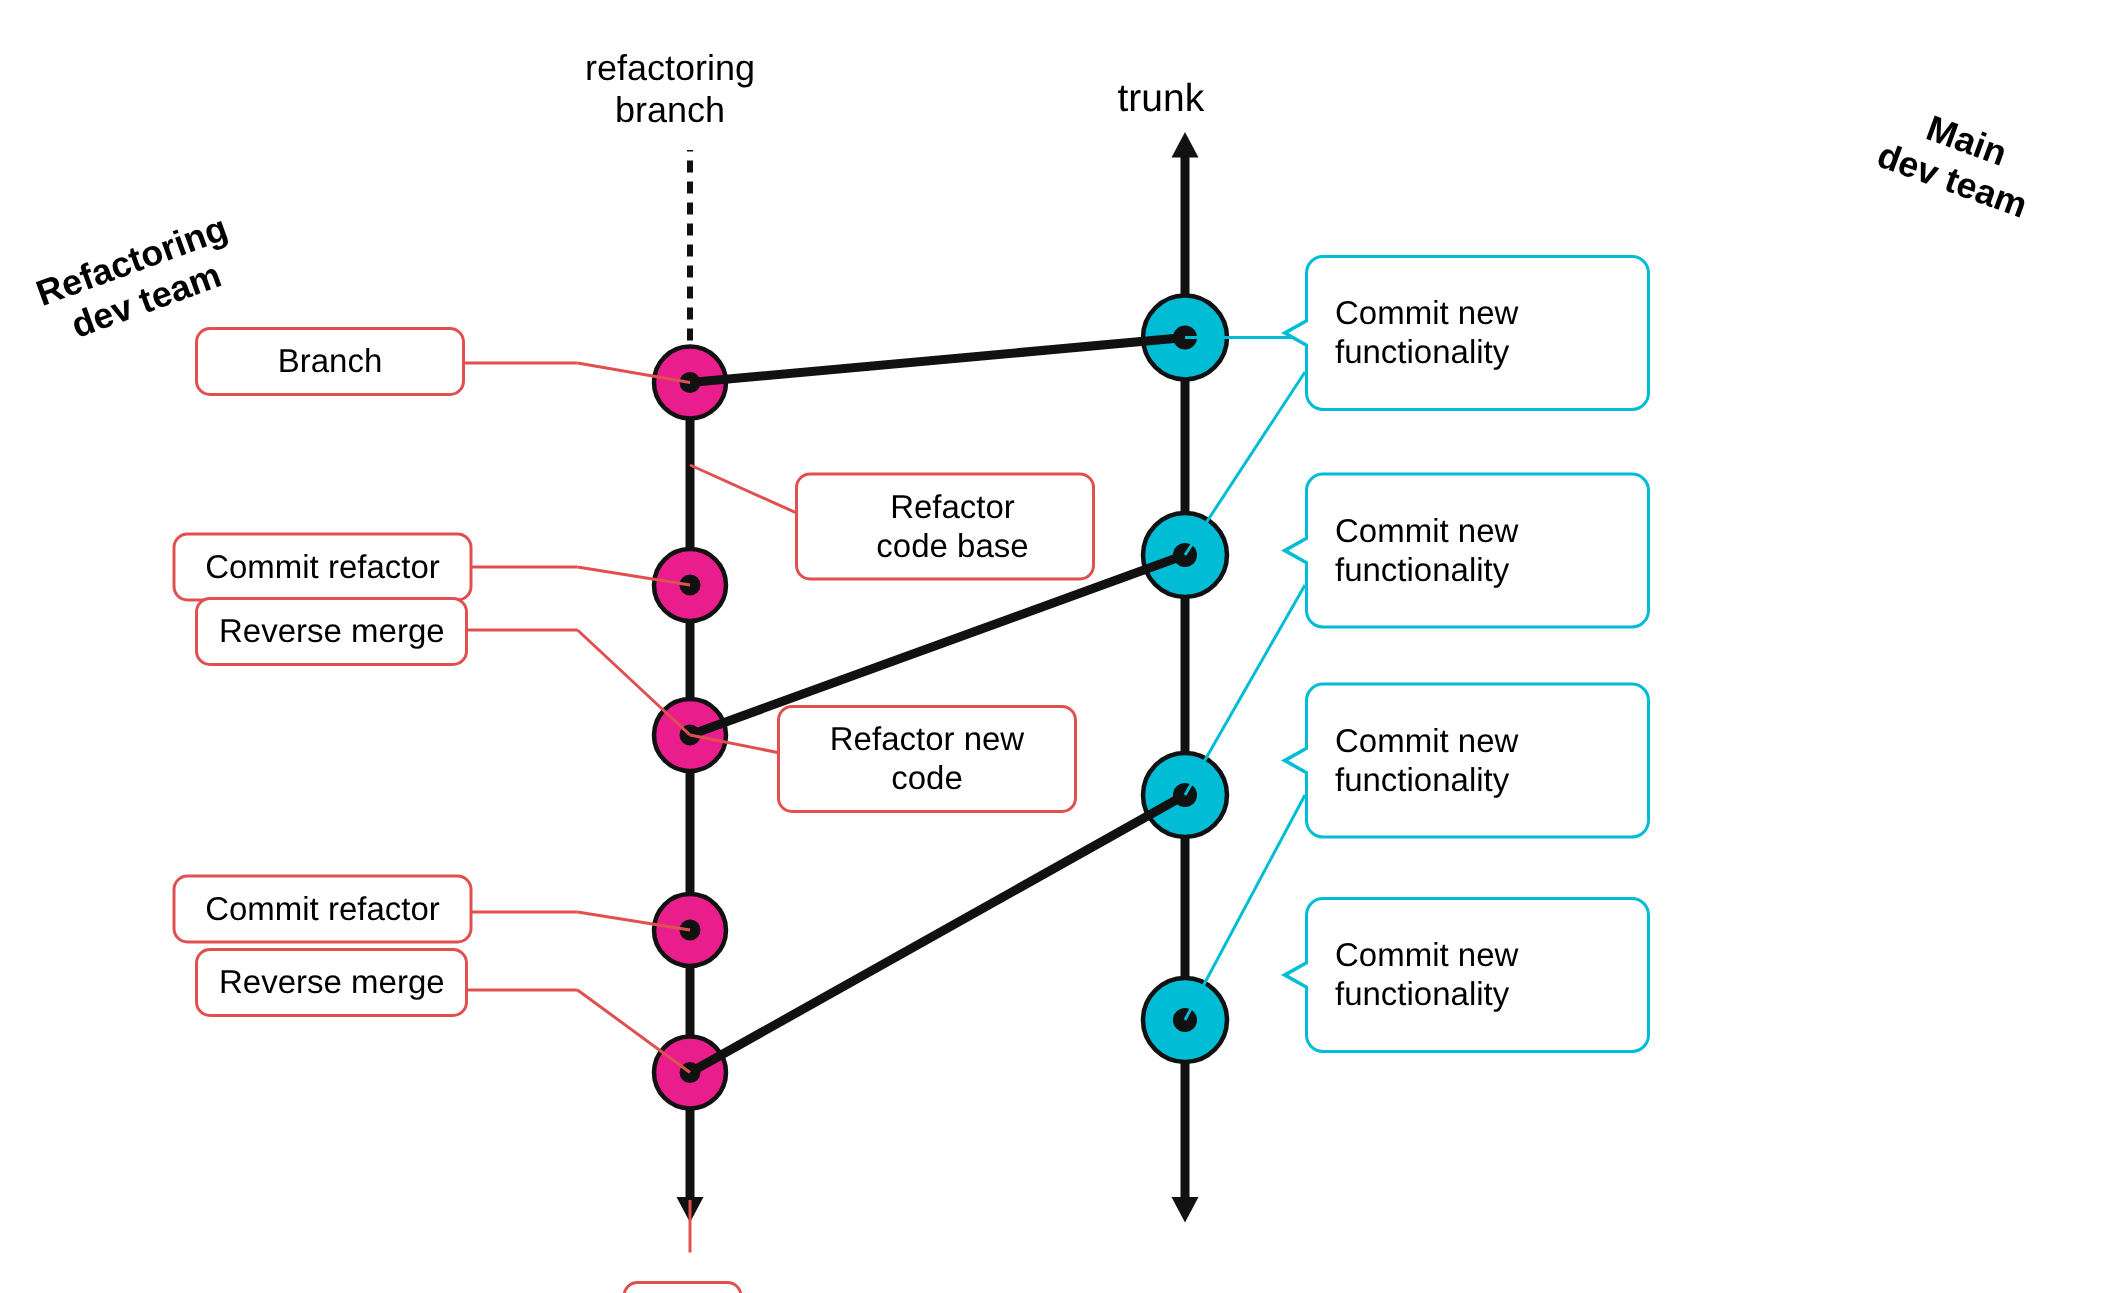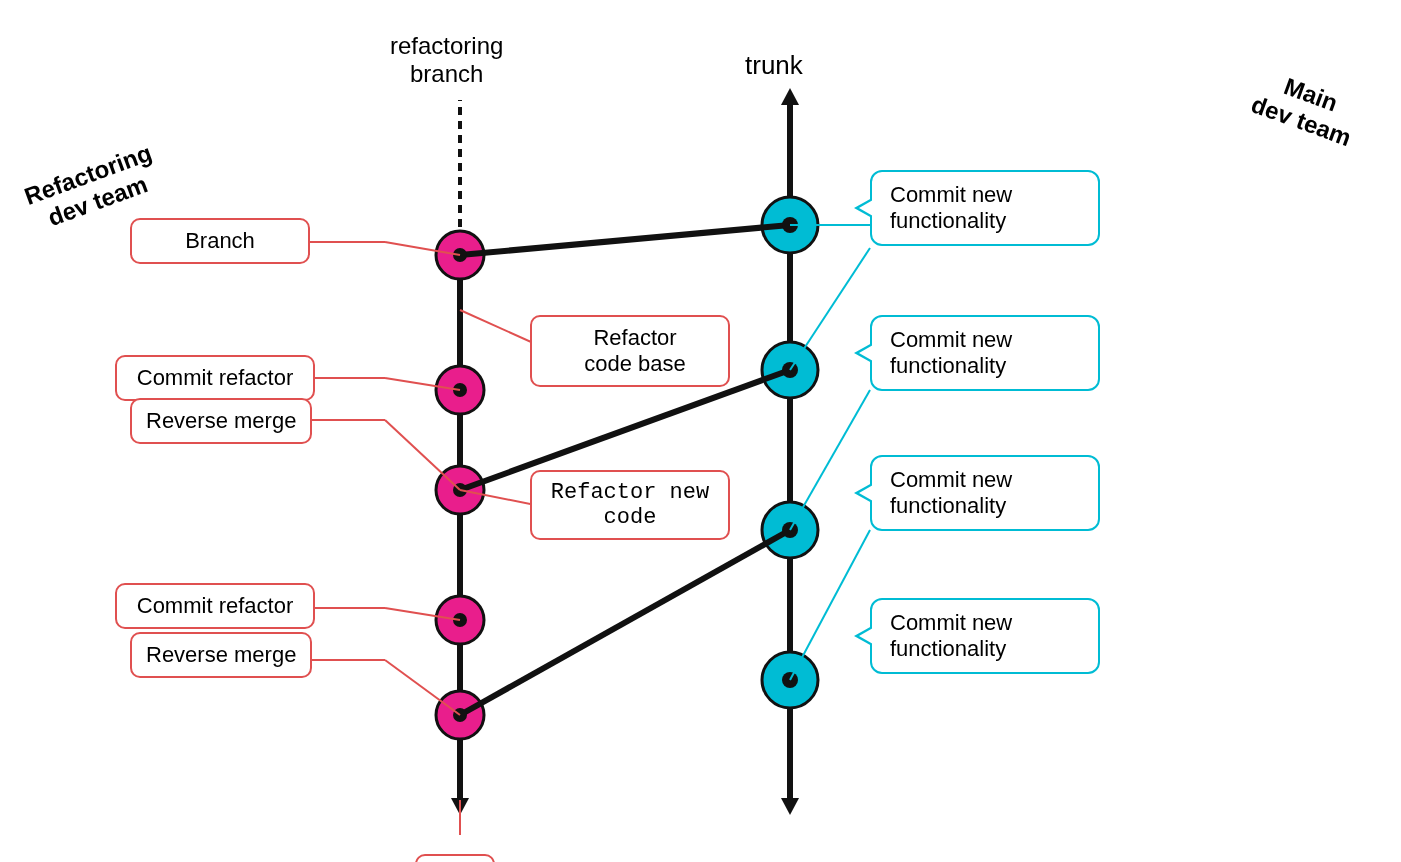--- a/index.html
+++ b/index.html
@@ -34,21 +34,21 @@
     }
     .red-box {
       border: 2.5px solid #e05050;
       color: #000;
     }
     .cyan-bubble {
       border: 2.5px solid #00bcd4;
       color: #000;
       border-radius: 12px;
       position: absolute;
-      padding: 10px 18px;
+      padding: 24px 18px;
       font-size: 22px;
       background: #fff;
     }
     .cyan-bubble::after {
       content: '';
       position: absolute;
       left: -18px;
       top: 50%;
       transform: translateY(-50%);
       border-width: 10px 18px 10px 0;
@@ -202,21 +202,21 @@
   </div>
 
   <div class="label-box red-box" style="left: 115px; top: 355px; min-width: 200px;">
     <span>Commit refactor</span>
   </div>
 
   <div class="label-box red-box" style="left: 130px; top: 398px; min-width: 180px;">
     <span>Reverse merge</span>
   </div>
 
-  <div class="label-box red-box" style="left: 530px; top: 470px; min-width: 200px; font-family: Liberation Mono, monospace;">
+  <div class="label-box red-box" style="left: 518px; top: 470px; min-width: 200px;">
     <span>Refactor new<br>code</span>
   </div>
 
   <div class="label-box red-box" style="left: 115px; top: 583px; min-width: 200px;">
     <span>Commit refactor</span>
   </div>
 
   <div class="label-box red-box" style="left: 130px; top: 632px; min-width: 180px;">
     <span>Reverse merge</span>
   </div>

